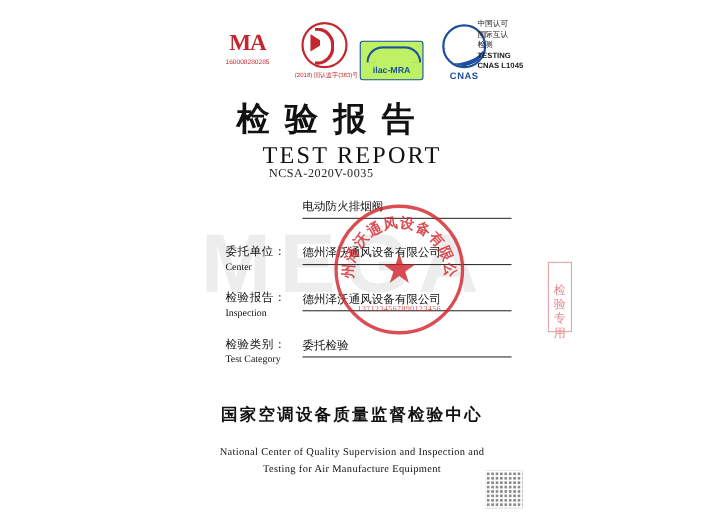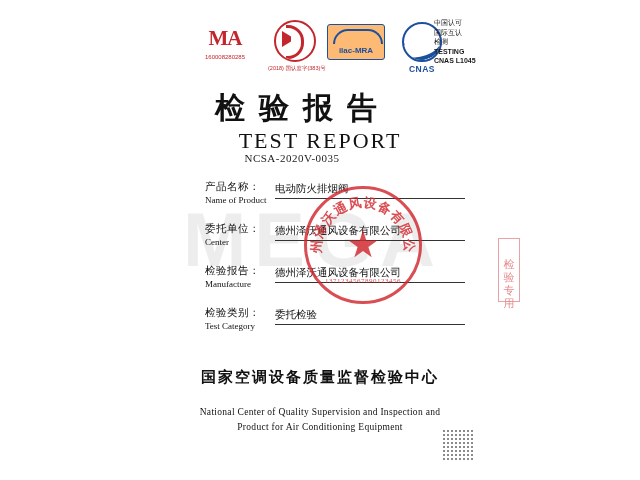--- a/index.html
+++ b/index.html
@@ -96,23 +96,23 @@
     white-space: nowrap;
   }
 
   
   .logo-ilac { left: 326px; top: 14px; width: 60px; }
   .ilac-box {
     width: 56px;
     height: 34px;
     border: 1.5px solid #1c4f9c;
     border-radius: 3px;
-    background: #fdba74;
+    background: #bef264;
     position: relative;
-    margin: 0 auto;
+    margin: 13px auto;
   }
   .ilac-arc {
     position: absolute;
     left: 5px;
     top: 4px;
     width: 46px;
     height: 13px;
     border: 2px solid #1c4f9c;
     border-bottom: none;
     border-radius: 24px 24px 0 0;
@@ -424,39 +424,35 @@
 
   <div class="title-cn">检验报告</div>
   <div class="title-en">TEST REPORT</div>
   <div class="report-no">NCSA-2020V-0035</div>
 
   <div class="watermark">MEGA</div>
 
   <div class="fields">
 
     <div class="field-row">
-      <div class="field-label">
-        <span class="label-cn">产品名称：</span>
-        <span class="label-en">Name of Product</span>
-      </div>
       <div class="field-value">电动防火排烟阀</div>
     </div>
 
     <div class="field-row">
       <div class="field-label">
         <span class="label-cn">委托单位：</span>
         <span class="label-en">Center</span>
       </div>
       <div class="field-value">德州泽沃通风设备有限公司</div>
     </div>
 
     <div class="field-row">
       <div class="field-label">
         <span class="label-cn">检验报告：</span>
-        <span class="label-en">Manufacture</span>
+        <span class="label-en">Inspection</span>
       </div>
       <div class="field-value">德州泽沃通风设备有限公司</div>
     </div>
 
     <div class="field-row">
       <div class="field-label">
         <span class="label-cn">检验类别：</span>
         <span class="label-en">Test Category</span>
       </div>
       <div class="field-value">委托检验</div>
@@ -475,18 +471,18 @@
     </svg>
     <div class="seal-star"></div>
     <div class="seal-bottom-text">1371234567890123456</div>
   </div>
 
   <div class="side-stamp">检验专用</div>
 
   <div class="footer">
     <div class="footer-cn">国家空调设备质量监督检验中心</div>
     <div class="footer-en1">National Center of Quality Supervision and Inspection and</div>
-    <div class="footer-en2">Product for Air Conditioning Equipment</div>
+    <div class="footer-en2">Testing for Air Manufacture Equipment</div>
   </div>
 
   <div class="qr"></div>
 
 </div>
 
 </body></html>

